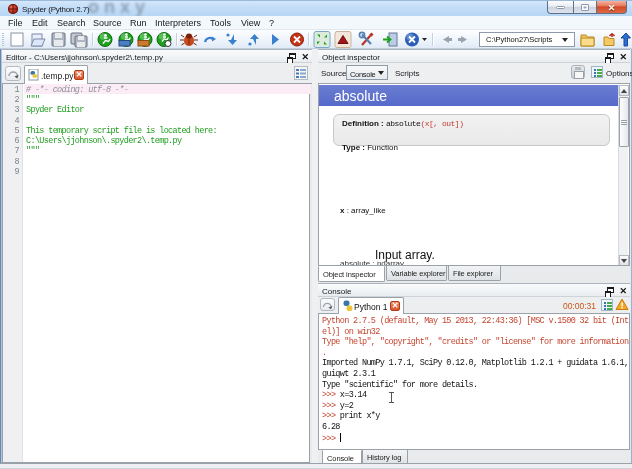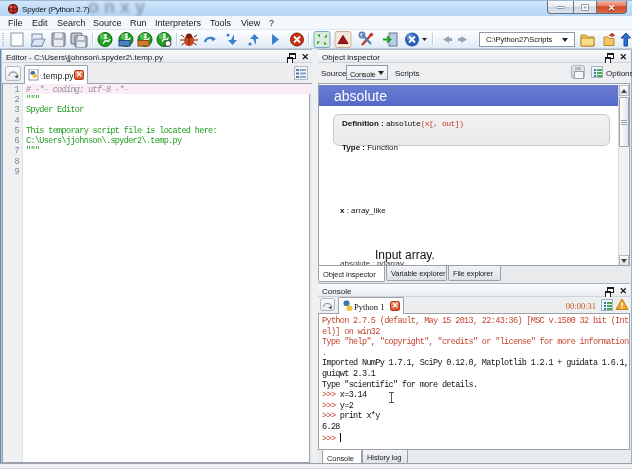--- a/index.html
+++ b/index.html
@@ -103,21 +103,21 @@
 #oi-thumb i { display:block; margin:22px auto 0; width:6px; height:1px; background:#9aa1a9; box-shadow:0 2px 0 #9aa1a9, 0 4px 0 #9aa1a9; }
 
 
 #oi-tabs { left:318px; top:266px; width:312px; height:16px; background:#e8eaec; font-size:7.5px; }
 .btab { position:absolute; top:0; height:15px; background:linear-gradient(#f2f3f4,#dfe2e5); border:1px solid #9aa1a9; border-radius:0 0 2px 2px; border-top:none; color:#222; }
 .btab span { position:absolute; left:4px; top:3px; white-space:nowrap; letter-spacing:-0.1px; }
 .btab.act { background:#fff; border-top:1px solid #fff; height:16px; }
 
 
 #con-title { left:318px; top:283px; width:312px; }
-#ctabbar { left:318px; top:297px; width:312px; height:17px; background:#eceef0; border-bottom:1px solid #9aa1a9;font-family:Liberation Serif, serif; }
+#ctabbar { left:318px; top:297px; width:312px; height:17px; background:#eceef0; border-bottom:1px solid #9aa1a9; }
 #ctab-browse { position:absolute; left:2px; top:1px; width:15px; height:13px; border:1px solid #b4bac1; border-radius:3px; background:linear-gradient(#fcfcfd,#e8ebee); }
 #ctab { position:absolute; left:20px; top:0px; width:66px; height:17px; background:#fff; border:1px solid #9aa1a9; border-bottom:none; border-radius:2px 2px 0 0; }
 #ctab .nm { position:absolute; left:15px; top:4px; font-size:8.5px; }
 #ctab .x { right:3px; top:3px; }
 #ctimer { position:absolute; right:34px; top:4px; color:#cc5511; font-size:8.5px; }
 #cicon1 { position:absolute; right:17px; top:2px; width:12px; height:12px; border:1px solid #9fb6c8; background:#eef6fb; }
 #cicon1:after { content:""; position:absolute; left:5px; top:2px; width:5px; height:1.5px; background:#49a849; box-shadow:0 3px 0 #49a849, 0 6px 0 #49a849; }
 #cicon1:before { content:""; position:absolute; left:2px; top:2px; width:2px; height:1.5px; background:#3a74b8; box-shadow:0 3px 0 #3a74b8, 0 6px 0 #3a74b8; }
 #console-body { left:318px; top:314px; width:312px; height:136px; background:#fff; border:1px solid #9aa1a9; border-top:none;padding-left:12px; }
 #ctext { position:absolute; left:3px; top:2px; font-family:"Liberation Mono",monospace; font-size:8.5px; line-height:10.6px; letter-spacing:-0.66px; white-space:pre; color:#111; }

